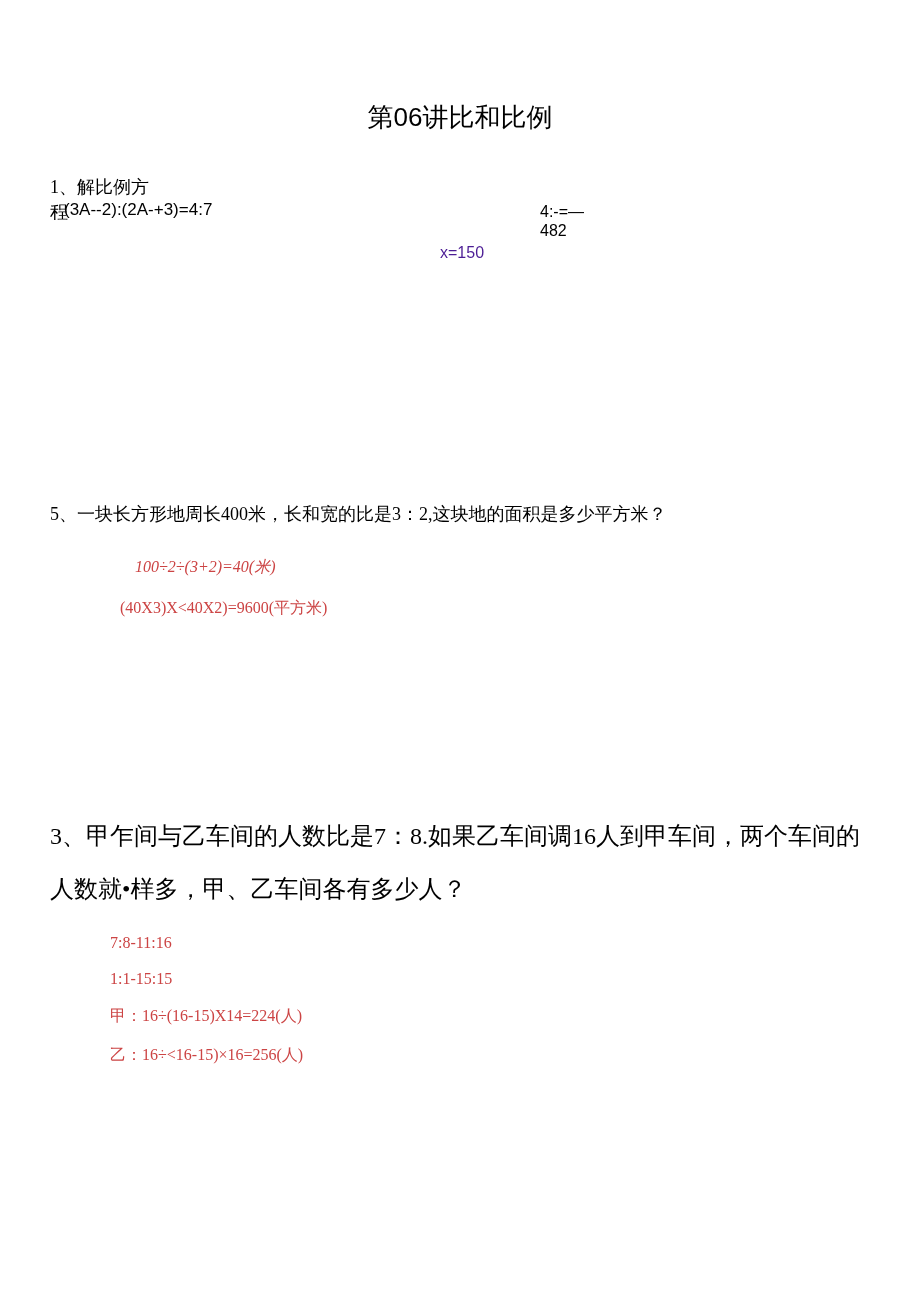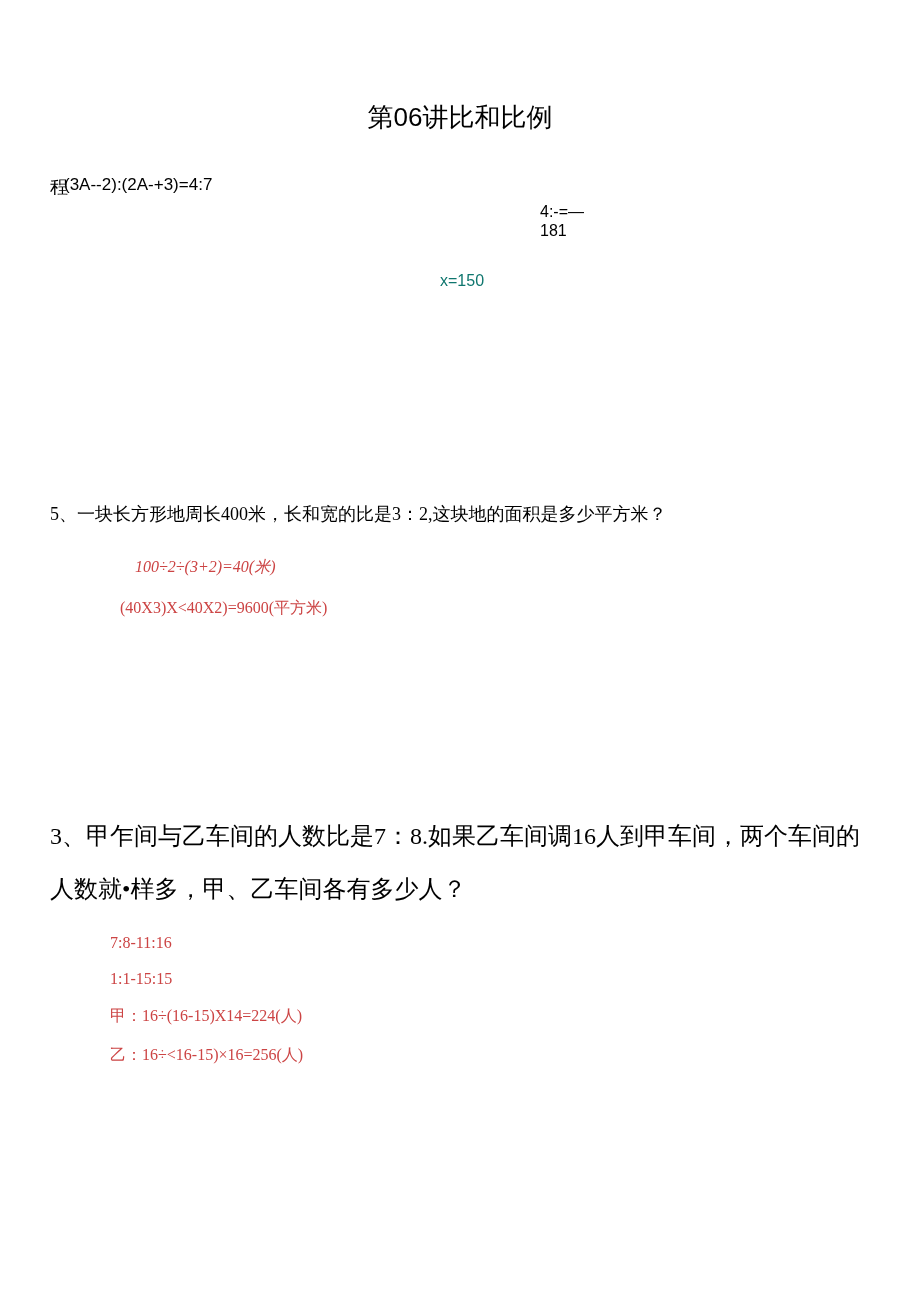--- a/index.html
+++ b/index.html
@@ -44,22 +44,22 @@
       top: 202px;
       font-size: 16px;
       font-family: "Arial", sans-serif;
       color: #000000;
       text-align: left;
       line-height: 1.2;
     }
     .answer-x {
       position: absolute;
       left: 440px;
-      top: 272px;
-      color: #0f766e;
+      top: 244px;
+      color: #4c1d95;
       font-size: 16px;
       font-family: "Arial", sans-serif;
       text-align: right;
     }
     .q2-block {
       position: absolute;
       left: 50px;
       top: 500px;
       font-size: 18px;
     }
@@ -102,29 +102,30 @@
       margin-bottom: 18px;
       font-family: "SimSun", "宋体", serif;
     }
   </style>
 </head>
 <body>
 
 <div class="title">第06讲比和比例</div>
 
 <div>
+  <div class="q1-header">1、解比例方</div>
   <div class="q1-row">
     <span class="q1-left">程</span>
     <span class="q1-equation-left" style="margin-left:-4px;">(3A--2):(2A-+3)=4:7</span>
   </div>
 </div>
 
 <div class="q1-right-block">
   <div>4:-=—</div>
-  <div>181</div>
+  <div>482</div>
 </div>
 
 <div class="answer-x">x=150</div>
 
 <div class="q2-block">
   <div class="q2-header">5、一块长方形地周长400米，长和宽的比是3：2,这块地的面积是多少平方米？</div>
   <div class="answer-red q2-ans1">100÷2÷(3+2)=40(米)</div>
   <div class="answer-red q2-ans2">(40X3)X&lt;40X2)=9600(平方米)</div>
 </div>
 

